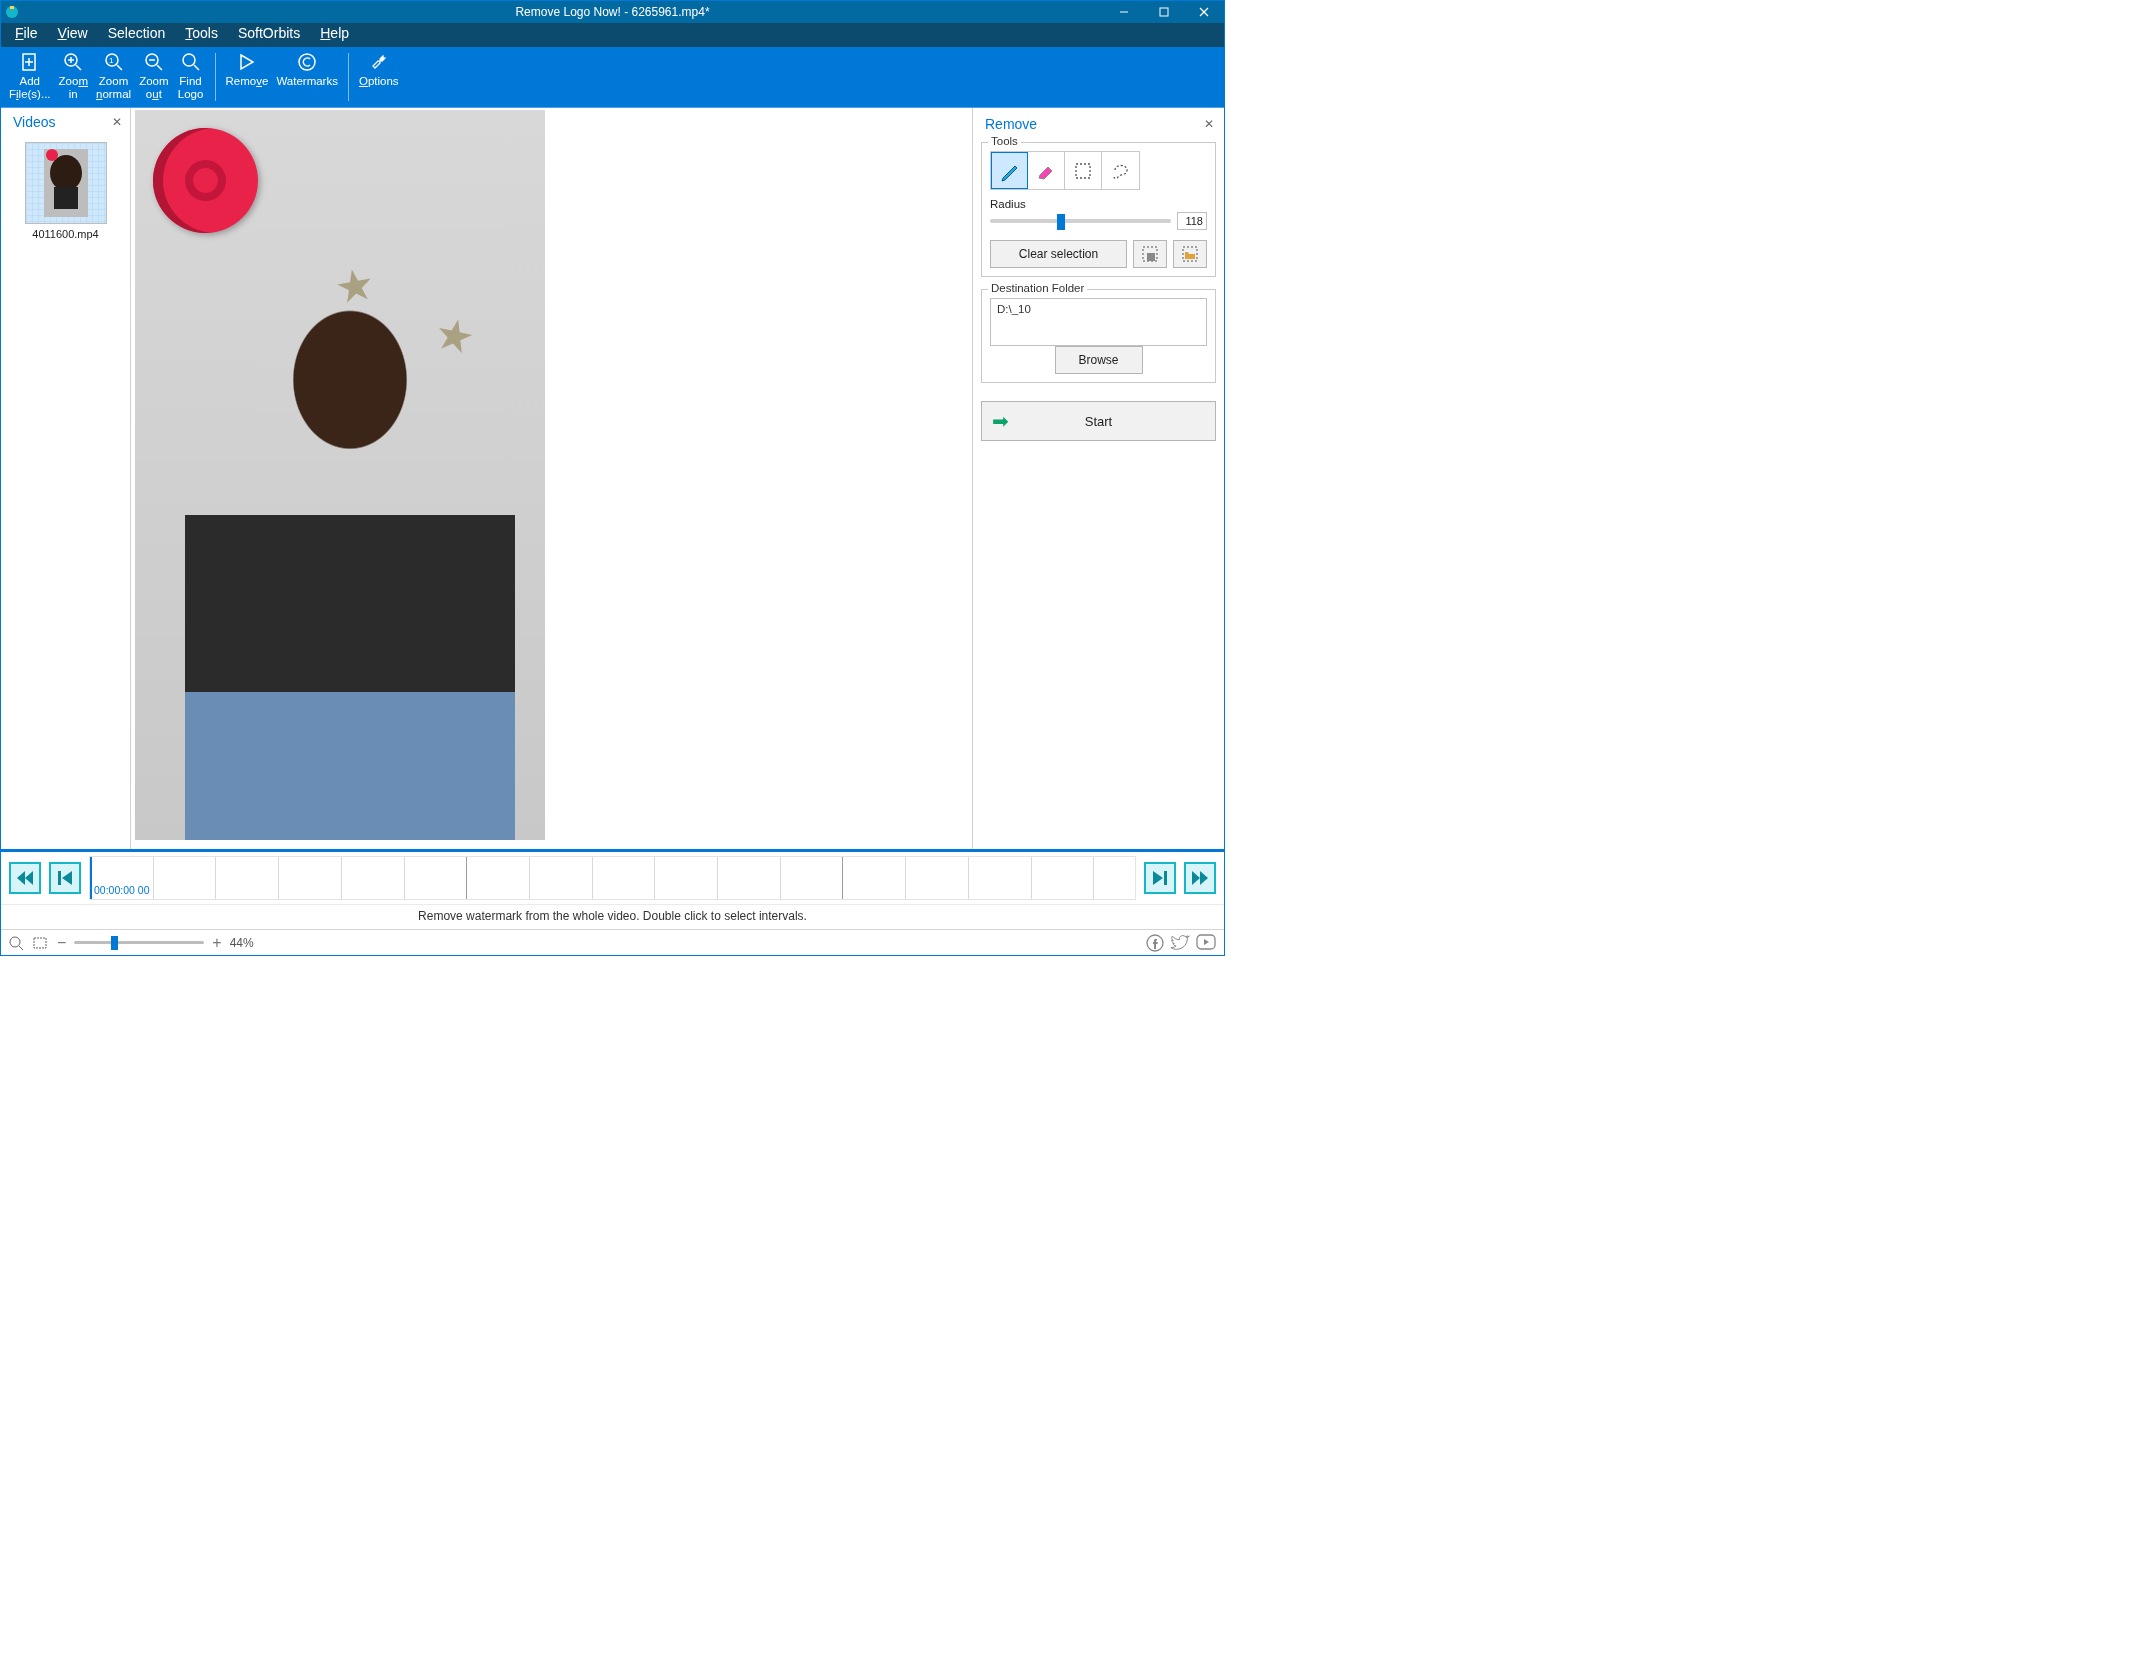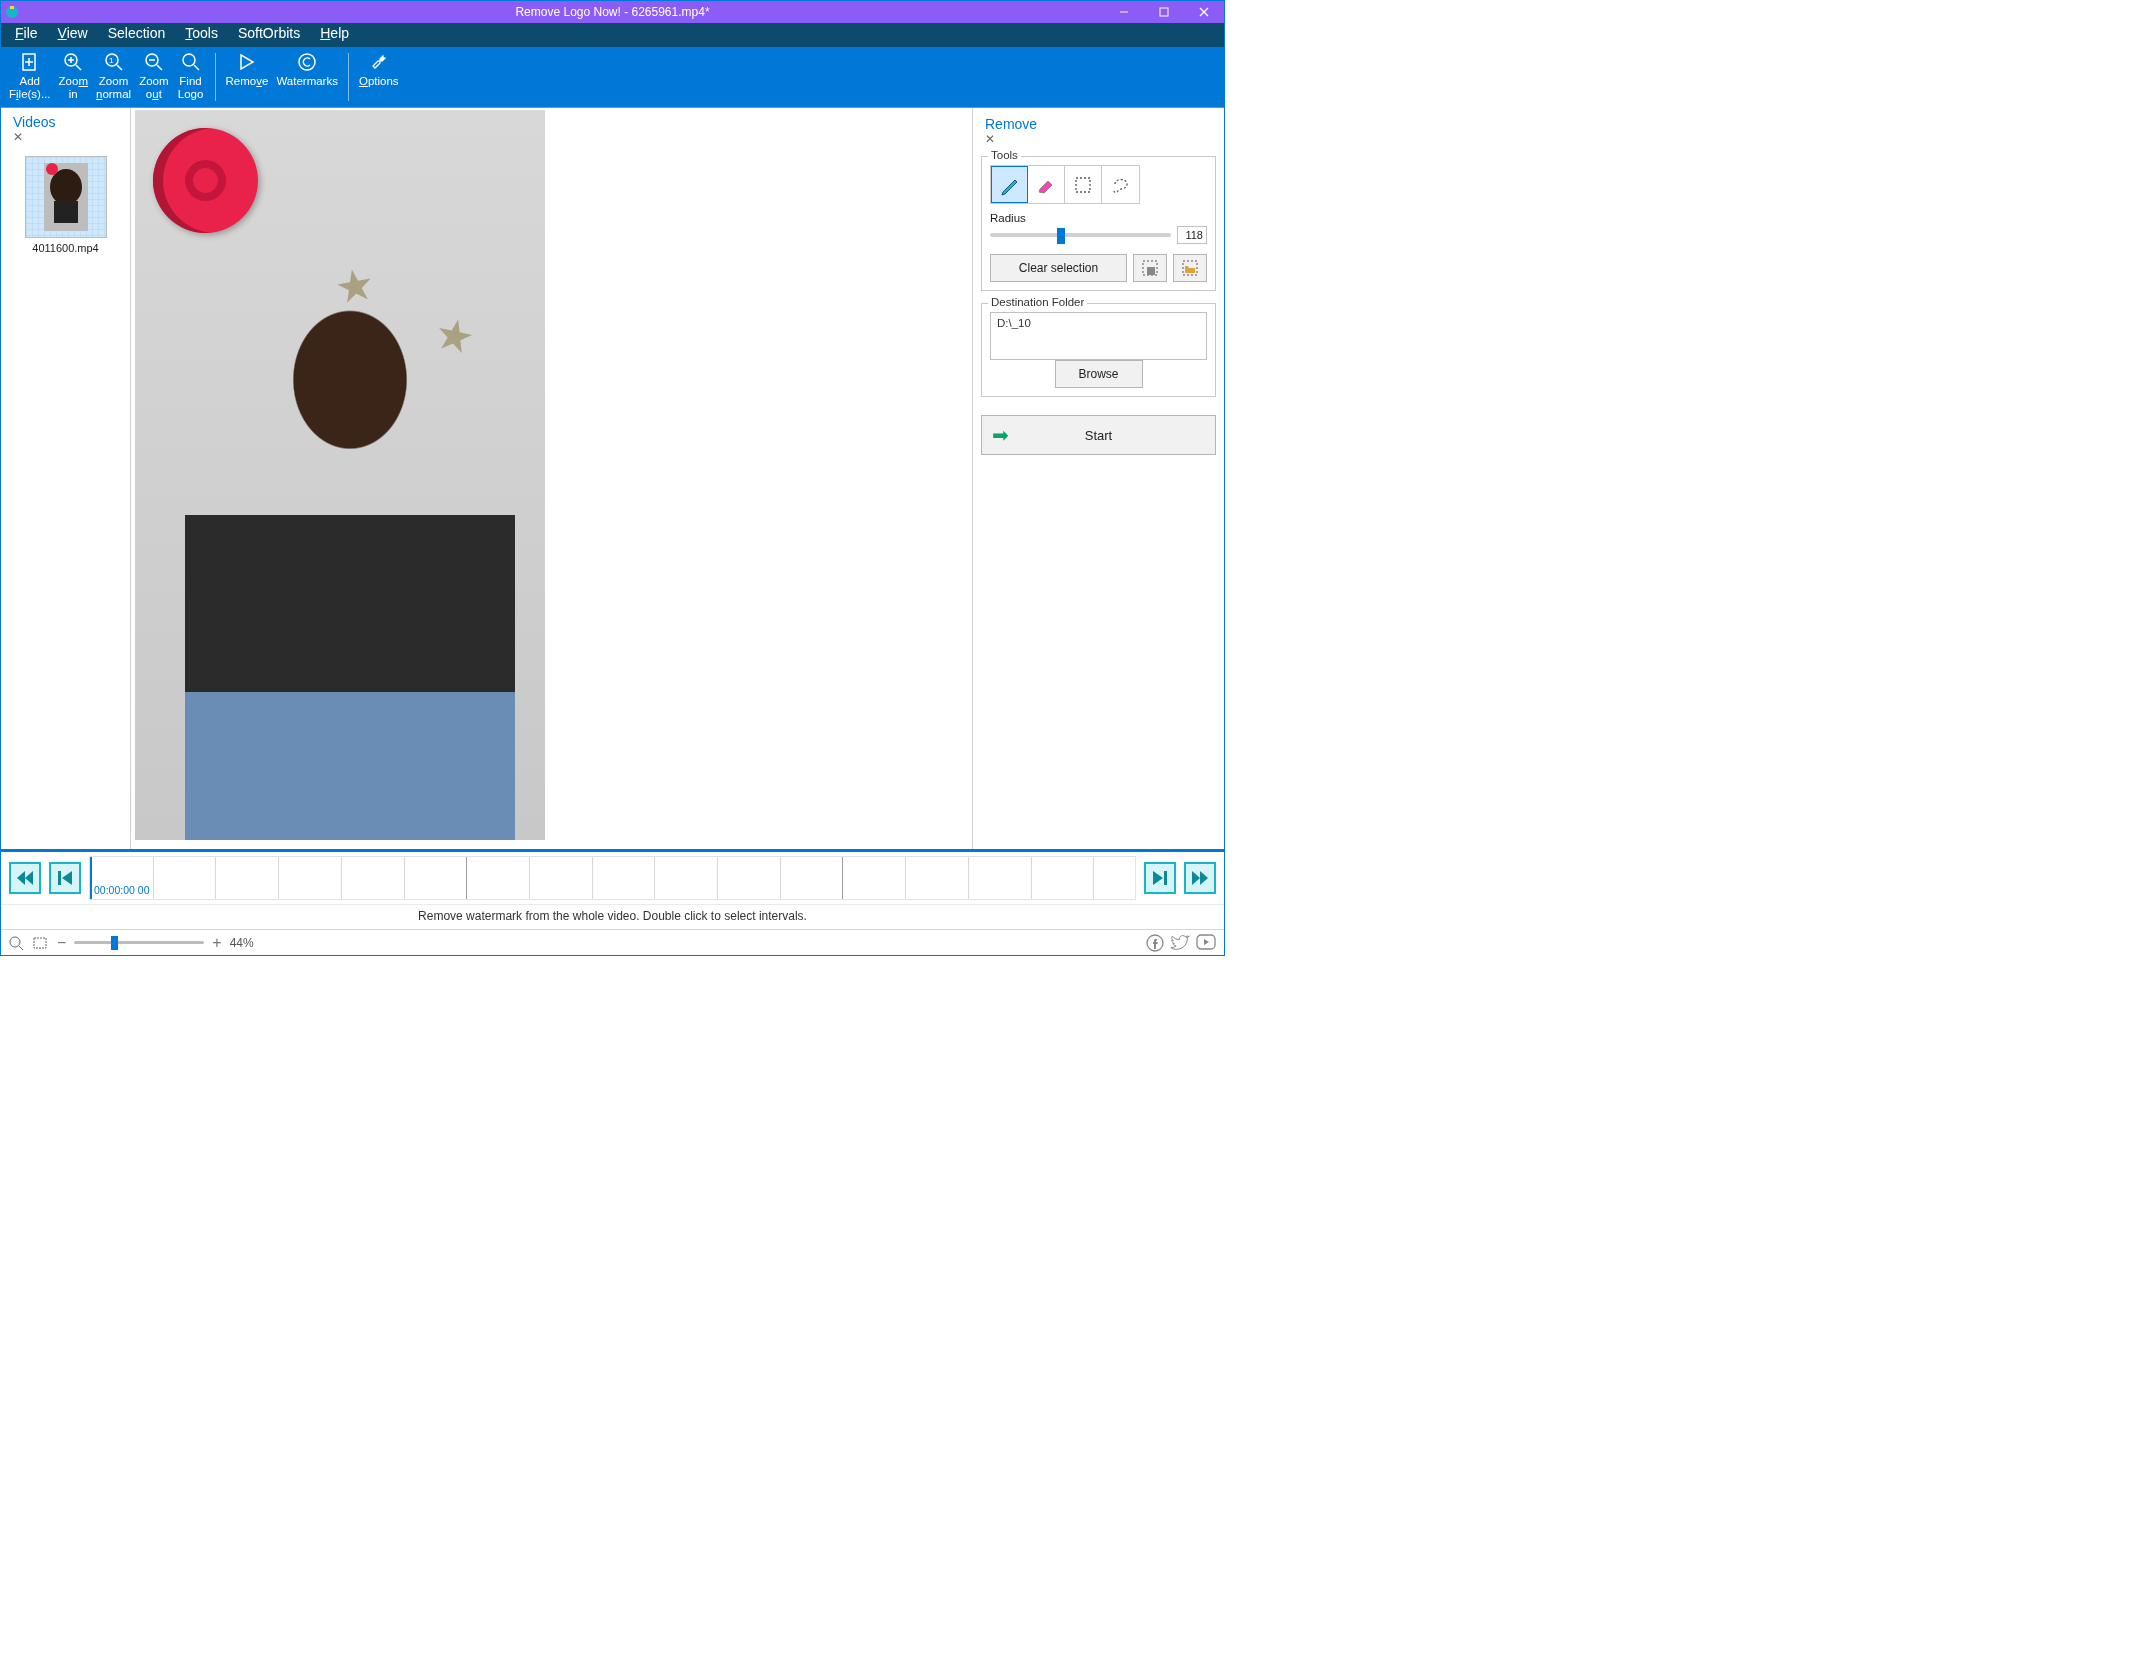--- a/index.html
+++ b/index.html
@@ -1,38 +1,38 @@
 <!DOCTYPE html>
 <html><head>
 <meta charset="utf-8">
 <style>
   * { box-sizing: border-box; margin: 0; padding: 0; font-family: "Segoe UI", Tahoma, sans-serif; }
   html, body { width: 100%; height: 100%; }
   body { display: flex; flex-direction: column; height: 956px; width: 1225px; background: #fff; font-size: 12px; color: #222; border:1px solid #0078d7;}
   
-  .titlebar { height: 22px; background: #8b5cf6; color: #fff; display: flex; align-items: center; position: relative; }
+  .titlebar { height: 22px; background: #0369a1; color: #fff; display: flex; align-items: center; position: relative; }
   .titlebar .app-icon { width: 22px; height: 22px; display:flex; align-items:center; justify-content:center; }
   .titlebar .title { position:absolute; left:50%; transform:translateX(-50%); font-size:12px; }
   .titlebar .win-controls { margin-left:auto; display:flex; }
   .titlebar .win-controls span { width:40px; height:22px; display:flex; align-items:center; justify-content:center; font-size:12px; }
   
   .menubar { height: 24px; background:#0c4a6e; color:#fff; display:flex; align-items:flex-start; padding:0 6px; gap:4px; font-size:14px;}
   .menubar .menu-item { padding:2px 8px; }
   .menubar .menu-item u { text-decoration: underline; }
   
   .toolbar { height: 60px; background:#0078d7; color:#fff; display:flex; align-items:flex-start; padding:2px 4px 0 4px; }
   .toolbar .tgroup { display:flex; height:100%;}
   .toolbar .tbtn { display:flex; flex-direction:column; align-items:center; justify-content:flex-start; padding:2px 4px 0 4px; min-width:36px; font-size:11.5px; line-height:13px; text-align:center;}
   .toolbar .tbtn .ticon { width:22px; height:22px; margin-bottom:2px; display:flex; align-items:center; justify-content:center;}
   .toolbar .sep { width:1px; background:rgba(255,255,255,0.5); margin:4px 6px; height:48px;}
   
   .central { flex:1; display:flex; overflow:hidden; border-top:1px solid #4aa3e8;}
   
   .panel-left { width:130px; border-right:1px solid #d0d0d0; background:#fff; display:flex; flex-direction:column;}
-  .panel-header { display:flex; justify-content:space-between; padding:6px 8px 6px 12px; color:#0078d7; font-size:14px;flex-direction:column; }
+  .panel-header { display:flex; align-items:center; justify-content:space-between; padding:6px 8px 6px 12px; color:#0078d7; font-size:14px; }
   .panel-header .close-x { color:#666; font-size:12px;}
   .video-thumb { margin:6px auto 2px auto; width:82px; height:82px; border:1px solid #bdbdbd; background:#d9ecfb; display:flex; align-items:center; justify-content:center; overflow:hidden;}
   .video-thumb-label { text-align:center; font-size:11px; padding-top:2px;}
   
   .preview { flex:1; background:#fff; display:flex; align-items:flex-start; justify-content:flex-start; padding:0; overflow:hidden;}
   .preview-img { width:410px; height:730px; background:linear-gradient(180deg,#d8d8d8 0%, #c8c8c8 100%); position:relative; margin:2px 0 0 4px;}
   .preview-logo { position:absolute; top:18px; left:18px; width:105px; height:105px; border-radius:50%; background:#e9224a; box-shadow: inset 10px 0 0 #b31535, 2px 2px 6px rgba(0,0,0,0.3);}
   .preview-logo::after { content:""; position:absolute; top:22px; left:22px; right:22px; bottom:22px; border-radius:50%; background:#e9224a; border:10px solid #fff0; box-shadow: inset 0 0 0 8px #c4153b;}
   .person-silhouette { position:absolute; top:140px; left:50px; right:30px; bottom:0; background: radial-gradient(ellipse 140px 170px at 50% 22%, #3a2518 0%, #3a2518 40%, transparent 41%), linear-gradient(180deg, transparent 0%, transparent 45%, #2b2b2b 45%, #2b2b2b 75%, #6a8db5 75%, #6a8db5 100%);}
   .star { position:absolute; font-size:44px; color:#aaa082;}

